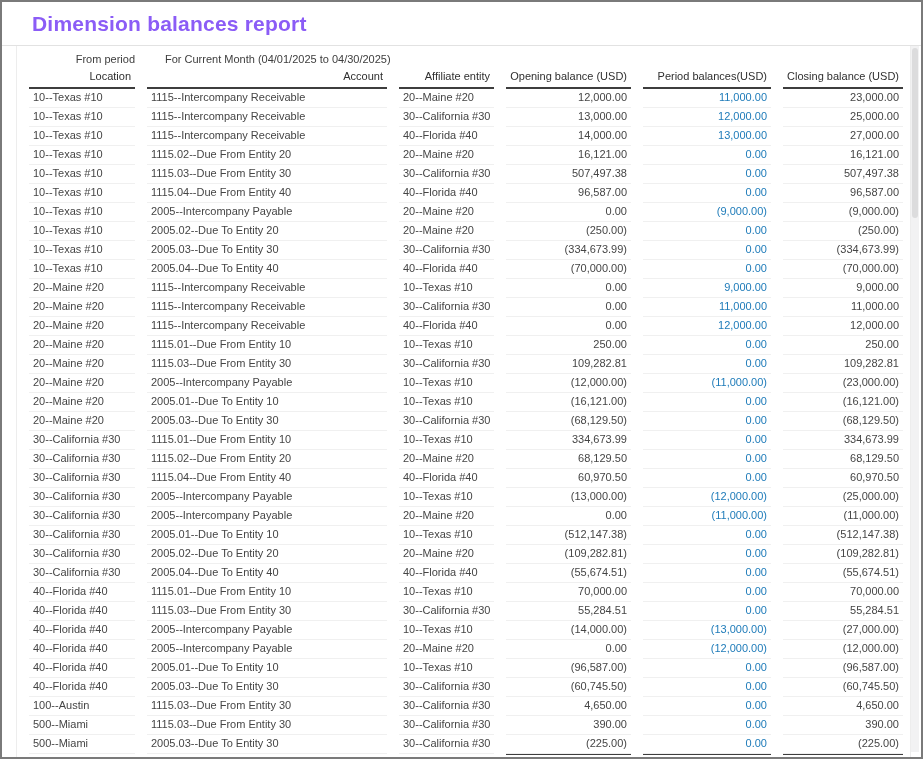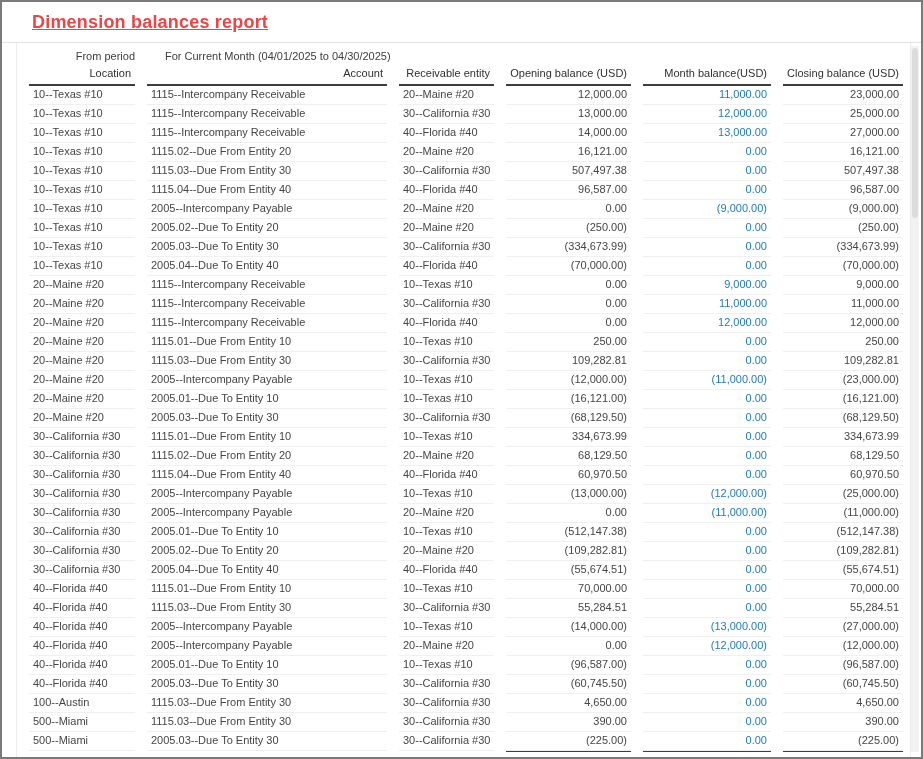--- a/index.html
+++ b/index.html
@@ -10,25 +10,24 @@
     background:#ffffff;
     border:2px solid #7a7a7a;
     overflow:hidden;
     font-family:"Liberation Sans", sans-serif;
   }
   .title-row {
     padding:10px 16px 9px 30px;
     border-bottom:1px solid #e2e2e2;
   }
   .page-title {
-    font-size:18px;
+    font-size:21px;
     font-weight:700;
-    color:#ef4444;
+    color:#8b5cf6;
     letter-spacing:.2px;
-    text-decoration:underline;
   }
   .content {
     margin-left:14px;
     width:895px;
     border-left:1px solid #ededed;
     border-right:1px solid #ededed;
     padding-top:5px;
     min-height:712px;
   }
   .meta-row {
@@ -112,23 +111,23 @@
         <col style="width:240px">
         <col style="width:95px">
         <col style="width:125px">
         <col style="width:128px">
         <col style="width:120px">
       </colgroup>
       <thead>
         <tr>
           <th>Location</th>
           <th>Account</th>
-          <th>Receivable entity</th>
+          <th>Affiliate entity</th>
           <th class="num">Opening balance (USD)</th>
-          <th class="num">Month balance(USD)</th>
+          <th class="num">Period balances(USD)</th>
           <th class="num">Closing balance (USD)</th>
         </tr>
       </thead>
       <tbody>
 
       <tr>
             <td>10--Texas #10</td>
             <td>1115--Intercompany Receivable</td>
             <td>20--Maine #20</td>
             <td class="num">12,000.00</td>

